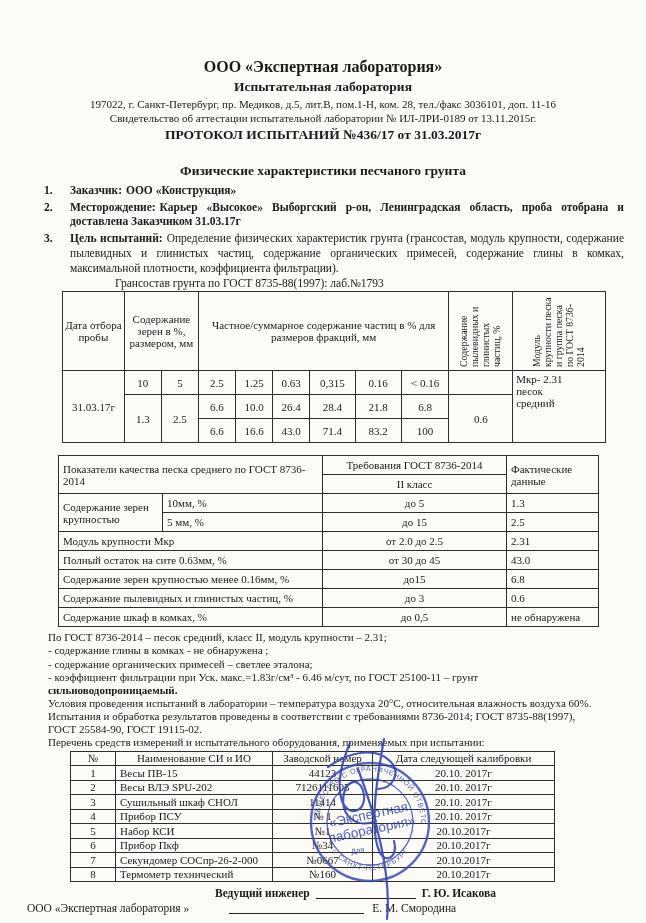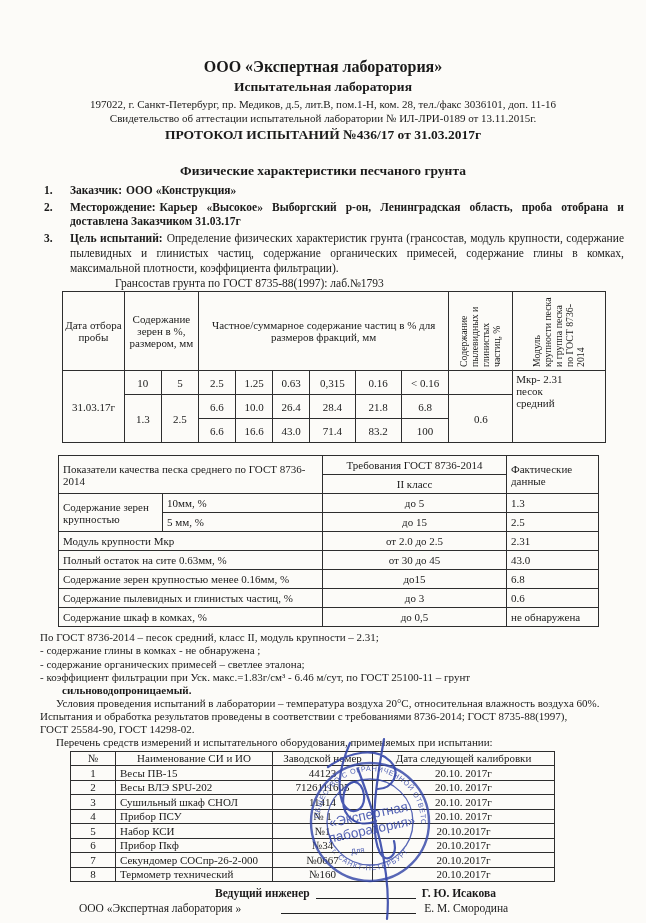--- a/index.html
+++ b/index.html
@@ -51,21 +51,21 @@
   .t1 .mod-cell { vertical-align:top; text-align:left; padding:2px 3px; white-space:pre-line; font-size:11px; }
 
   
   .t2 { margin-left:58px; width:540px; margin-top:12px; }
   .t2 td { height:16px; padding:1px 4px; text-align:left; }
   .t2 .c { text-align:center; }
   .t2 .h1 { height:16px; }
 
   
   .textblock { margin-left:40px; margin-right:20px; margin-top:4px; font-size:11px; line-height:12.6px; }
-  .textblock div { margin-bottom:0.5px; }
+  .textblock div { margin-bottom:0.5px;margin-left:8px; }
   .indent1 { margin-left:22px; }
   .indent2 { margin-left:16px; }
 
   
   .t3 { margin-left:70px; width:484px; margin-top:2px; }
   .t3 td { height:13.5px; padding:0 4px; text-align:center; font-size:11px; }
   .t3 .left { text-align:left; }
 
   
   .sigs { margin-top:4px; font-size:11.5px; }
@@ -229,21 +229,21 @@
     </table>
 
   <div class="textblock">
     <div>По ГОСТ 8736-2014 –  песок  средний, класс II,  модуль крупности – 2.31;</div>
     <div>- содержание  глины в комках - не обнаружена ;</div>
     <div>- содержание органических примесей – светлее эталона;</div>
     <div>-  коэффициент фильтрации при Уск. макс.=1.83г/см³  - 6.46 м/сут, по ГОСТ 25100-11 – грунт</div>
     <div class="indent1 bold">сильноводопроницаемый.</div>
     <div class="indent2">Условия проведения испытаний в лаборатории – температура воздуха 20°С, относительная   влажность воздуха 60%.</div>
     <div>Испытания и обработка результатов проведены в соответствии с требованиями  8736-2014;  ГОСТ 8735-88(1997),</div>
-    <div>ГОСТ 25584-90,  ГОСТ 14298-02.</div>
+    <div>ГОСТ 25584-90,  ГОСТ 19115-02.</div>
     <div class="indent2">Перечень средств измерений и испытательного оборудования, применяемых при испытании:</div>
   </div>
 
   <table class="t3">
     <colgroup>
       <col style="width:45px">
         <col style="width:157px">
         <col style="width:100px">
         <col style="width:182px">
     </colgroup>
@@ -304,21 +304,21 @@
     </tr>
   </tbody>
     </table>
 
   <div class="sigs">
     <div class="sigrow" style="margin-left:215px;font-weight:bold;">
       <span>Ведущий инженер</span>
       <span class="sigline" style="width:100px; margin:0 6px;"></span>
       <span>Г. Ю. Исакова</span>
     </div>
-    <div class="sigrow" style="margin-left:79px;">
+    <div class="sigrow" style="margin-left:27px;">
       <span>ООО «Экспертная лаборатория »</span>
       <span class="sigline" style="width:135px; margin:0 8px 0 40px;"></span>
       <span>Е. М. Смородина</span>
     </div>
   </div>
 
   <svg class="stamp-overlay" viewBox="0 0 214 192">
     <g fill="none" stroke-linecap="round" opacity="0.82" stroke="#3547a8">
       <circle cx="78" cy="91" r="59" stroke-width="2.4"></circle>
       <circle cx="78" cy="91" r="43" stroke-width="1.3"></circle>

